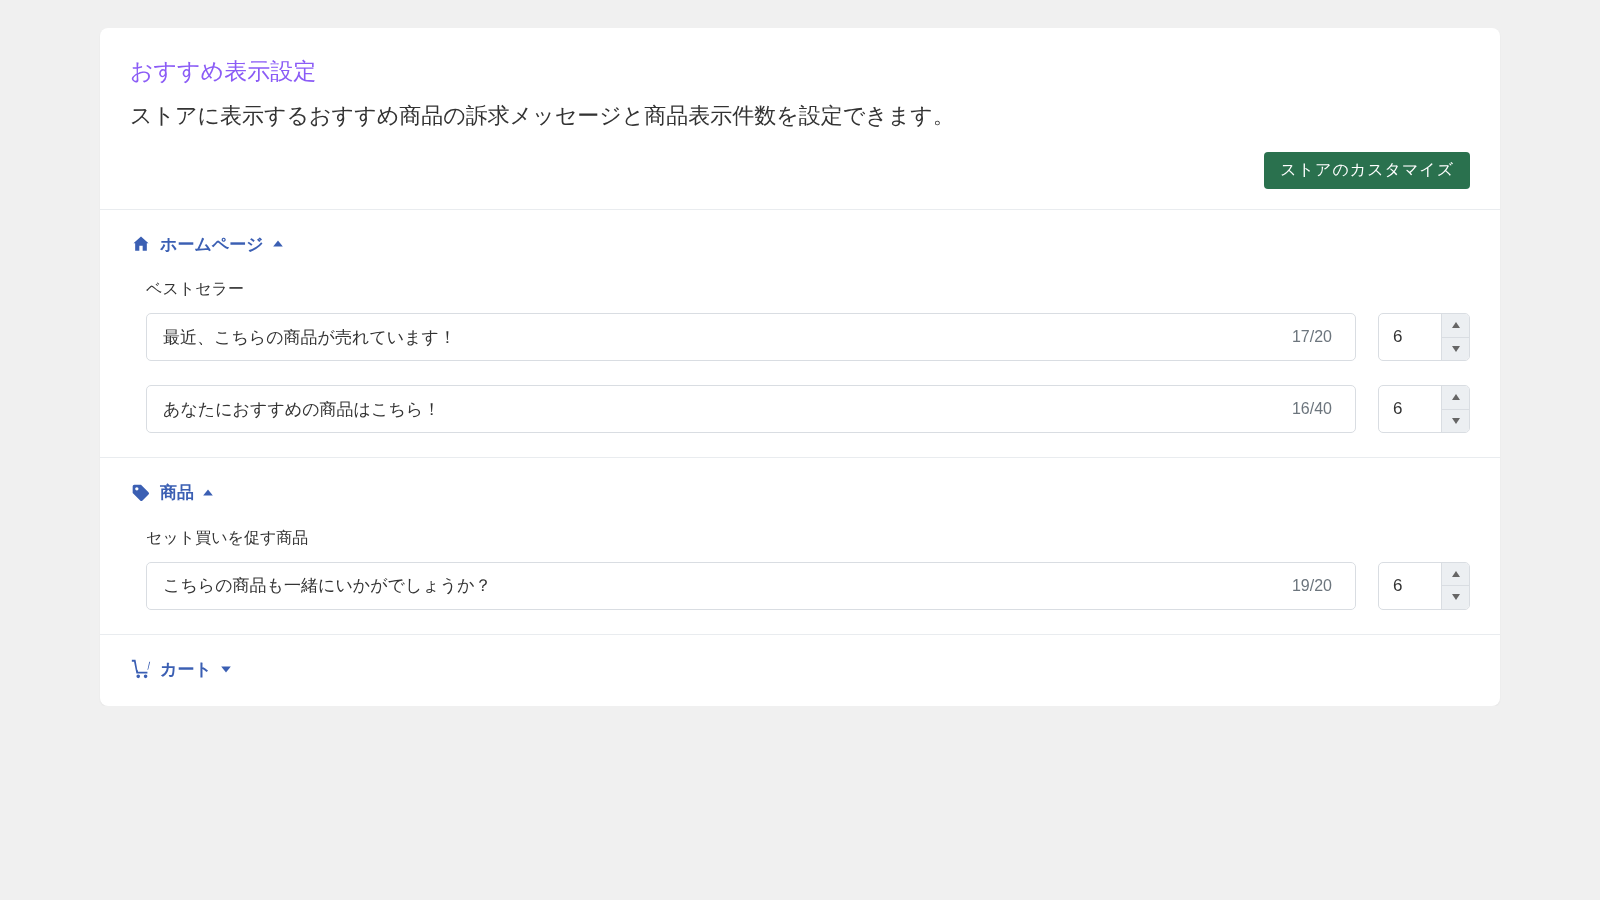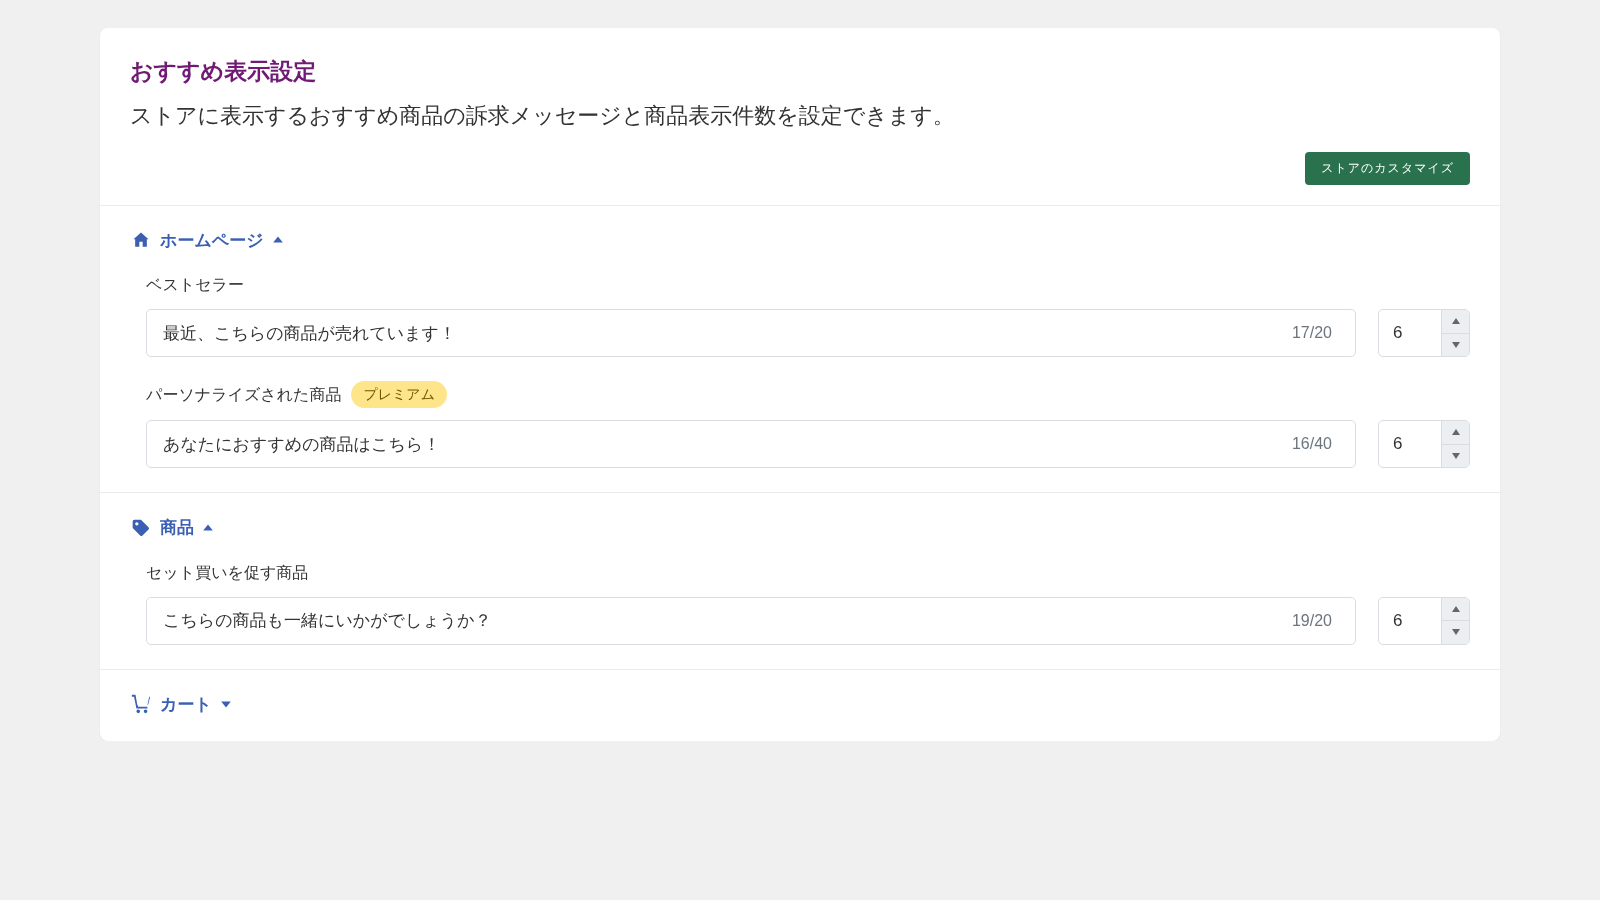--- a/index.html
+++ b/index.html
@@ -15,40 +15,40 @@
     margin: 28px 100px 0 100px;
     border-radius: 8px;
     box-shadow: 0 1px 2px rgba(0,0,0,0.05);
     overflow: hidden;
   }
   .card-header {
     padding: 26px 30px 20px 30px;
   }
   .card-title {
     font-size: 23px;
-    font-weight: 700;
+    font-weight: 400;
     margin-bottom: 10px;
-    color: #701a75;
+    color: #8b5cf6;
   }
   .card-desc {
     font-size: 22px;
     color: #333;
     margin-bottom: 20px;
   }
   .card-header-actions {
     display: flex;
     justify-content: flex-end;
   }
   .btn-primary {
     background: #2a714e;
     color: #fff;
     border: none;
     border-radius: 4px;
     padding: 8px 16px;
-    font-size: 12px;
+    font-size: 16px;
     cursor: pointer;
     letter-spacing: 1px;
   }
   .section {
     border-top: 1px solid #e9ecef;
     padding: 22px 30px 24px 30px;
   }
   .section-head {
     display: flex;
     align-items: center;
@@ -218,24 +218,20 @@
                   <svg width="8" height="6" viewBox="0 0 8 6" fill="#666">
                     <path d="M4 6L0 0h8z"></path>
                   </svg>
                 </button>
             </div>
           </div>
         </div>
       </div>
 
       <div class="field-block">
-        <div class="field-label-row">
-          <span class="field-label">パーソナライズされた商品</span>
-          <span class="badge">プレミアム</span>
-        </div>
         <div class="field-row">
           <div class="text-wrap">
             <input class="text-input" type="text" value="あなたにおすすめの商品はこちら！" style="">
             <span class="char-count">16/40</span>
           </div>
           <div class="spinner">
             <div class="spinner-value">6</div>
             <div class="spinner-buttons">
               <button class="spinner-btn">
                   <svg width="8" height="6" viewBox="0 0 8 6" fill="#666">

